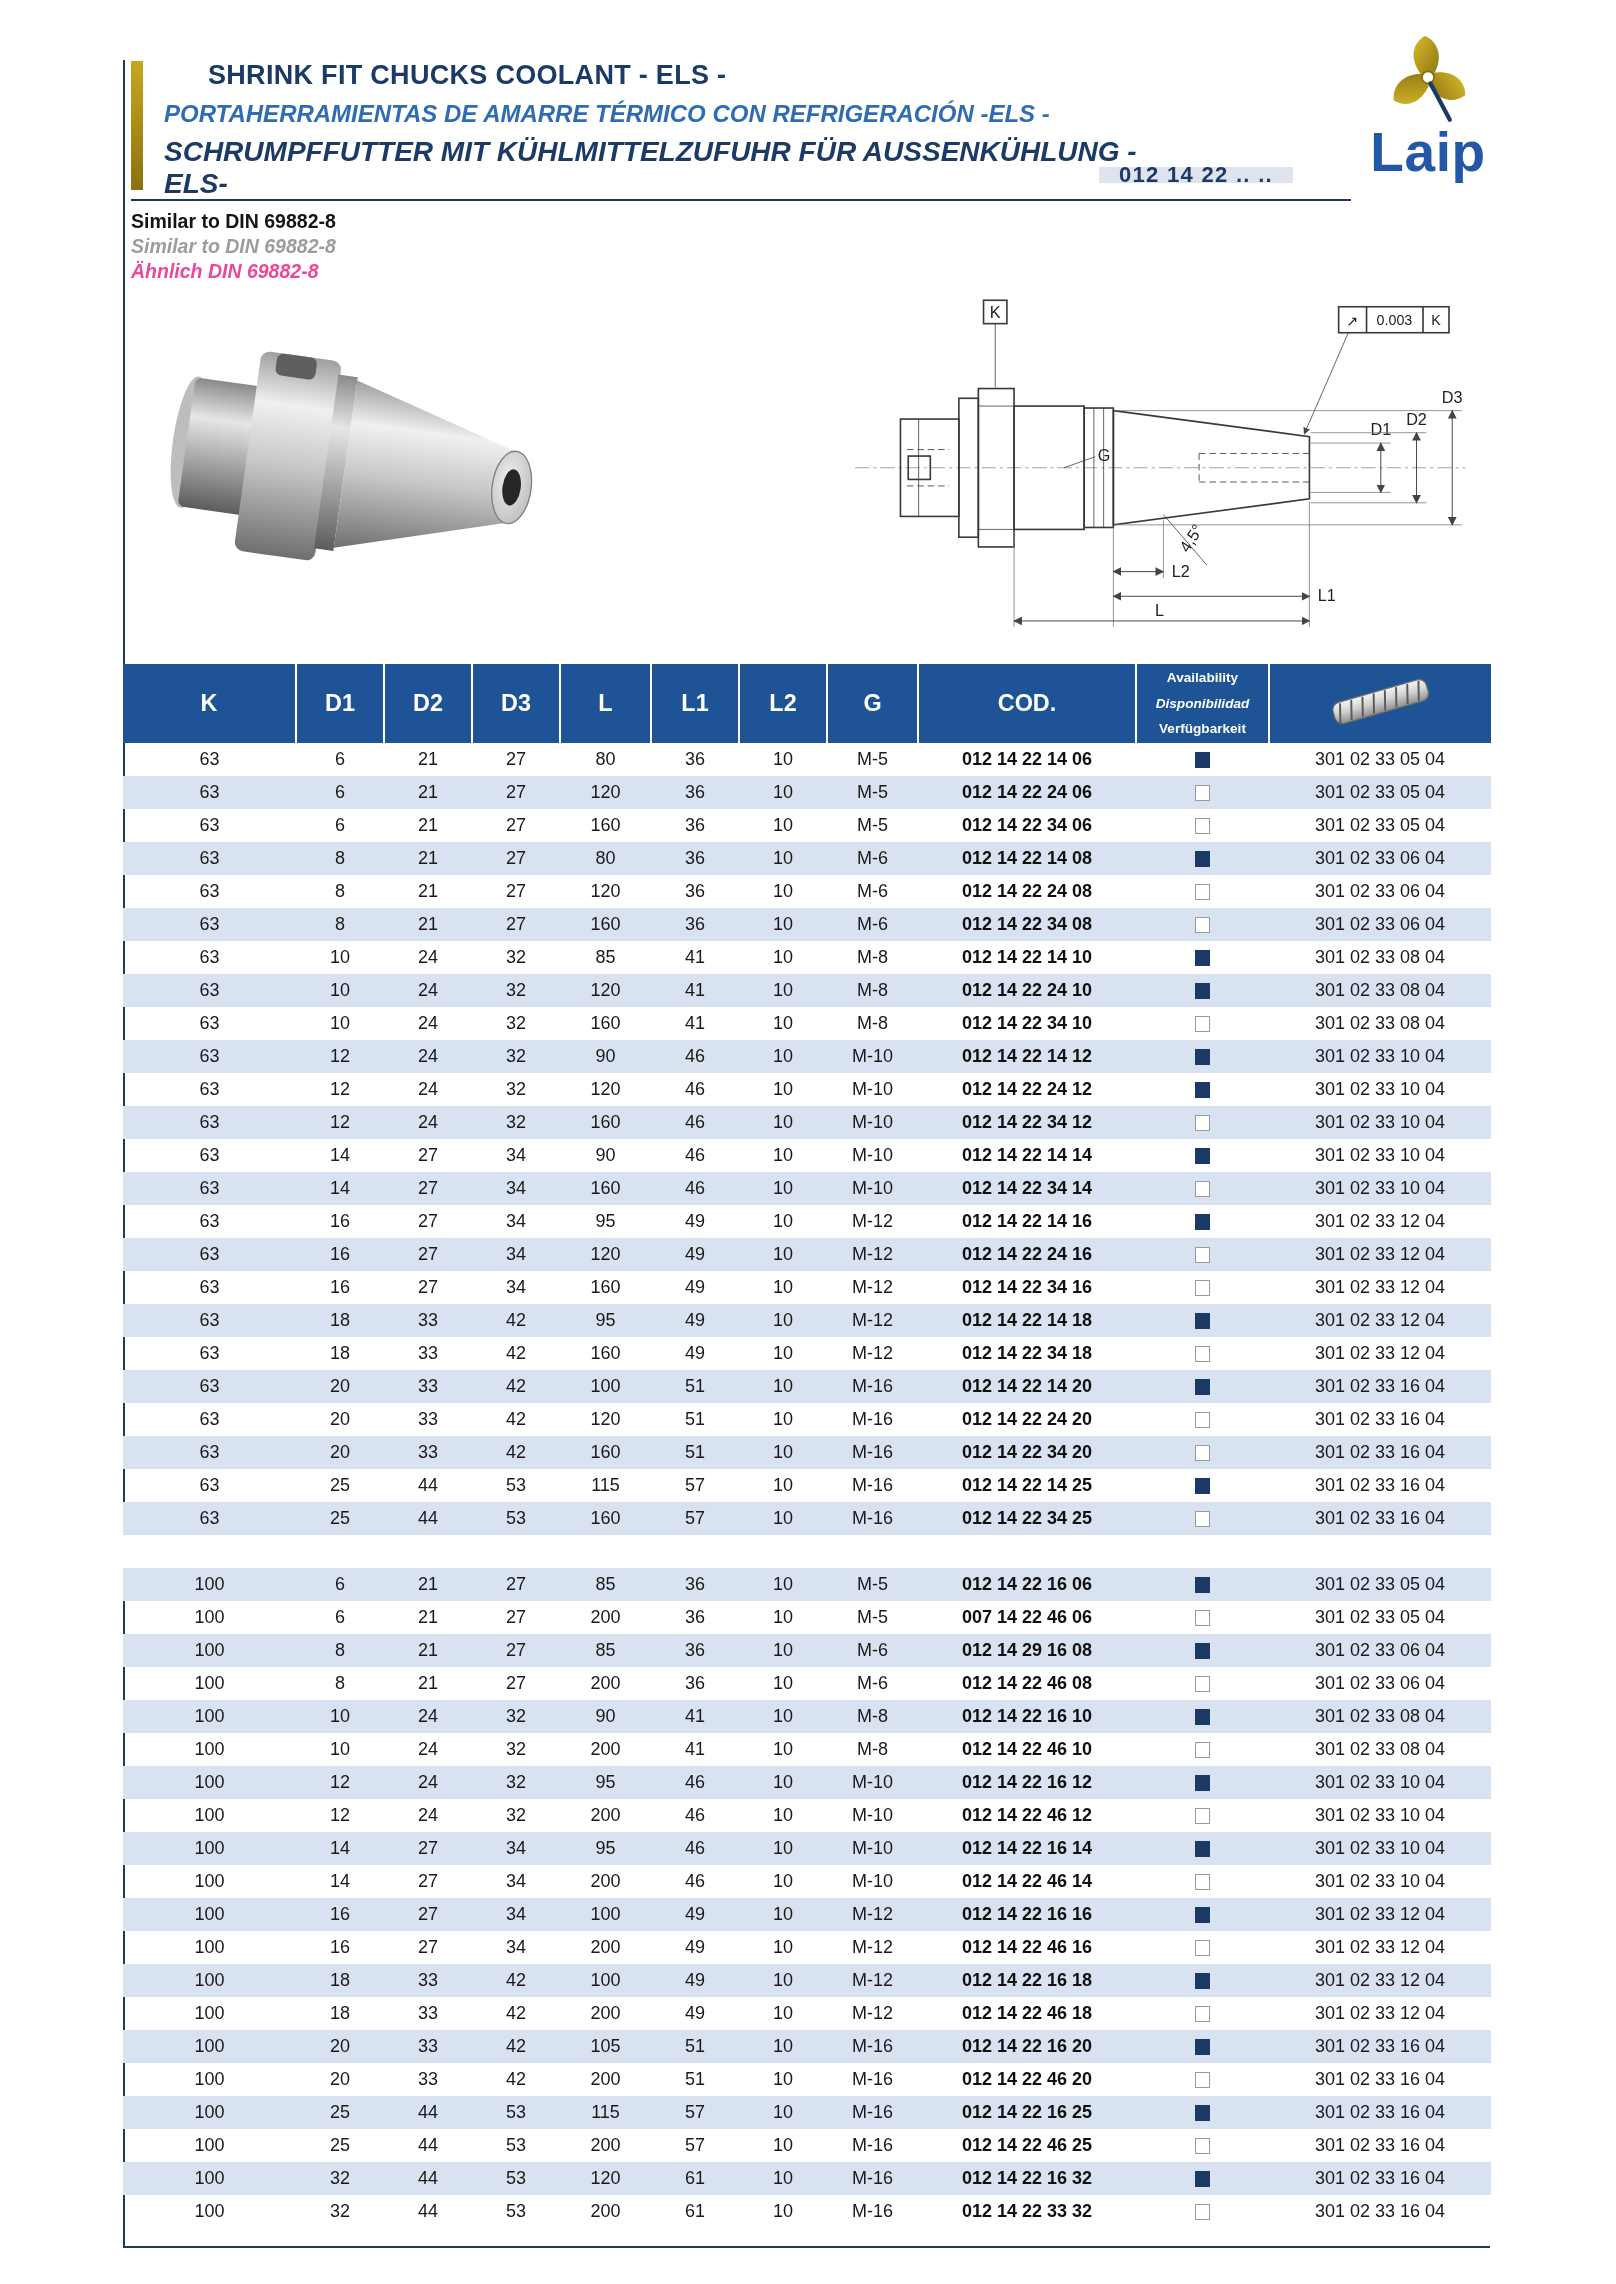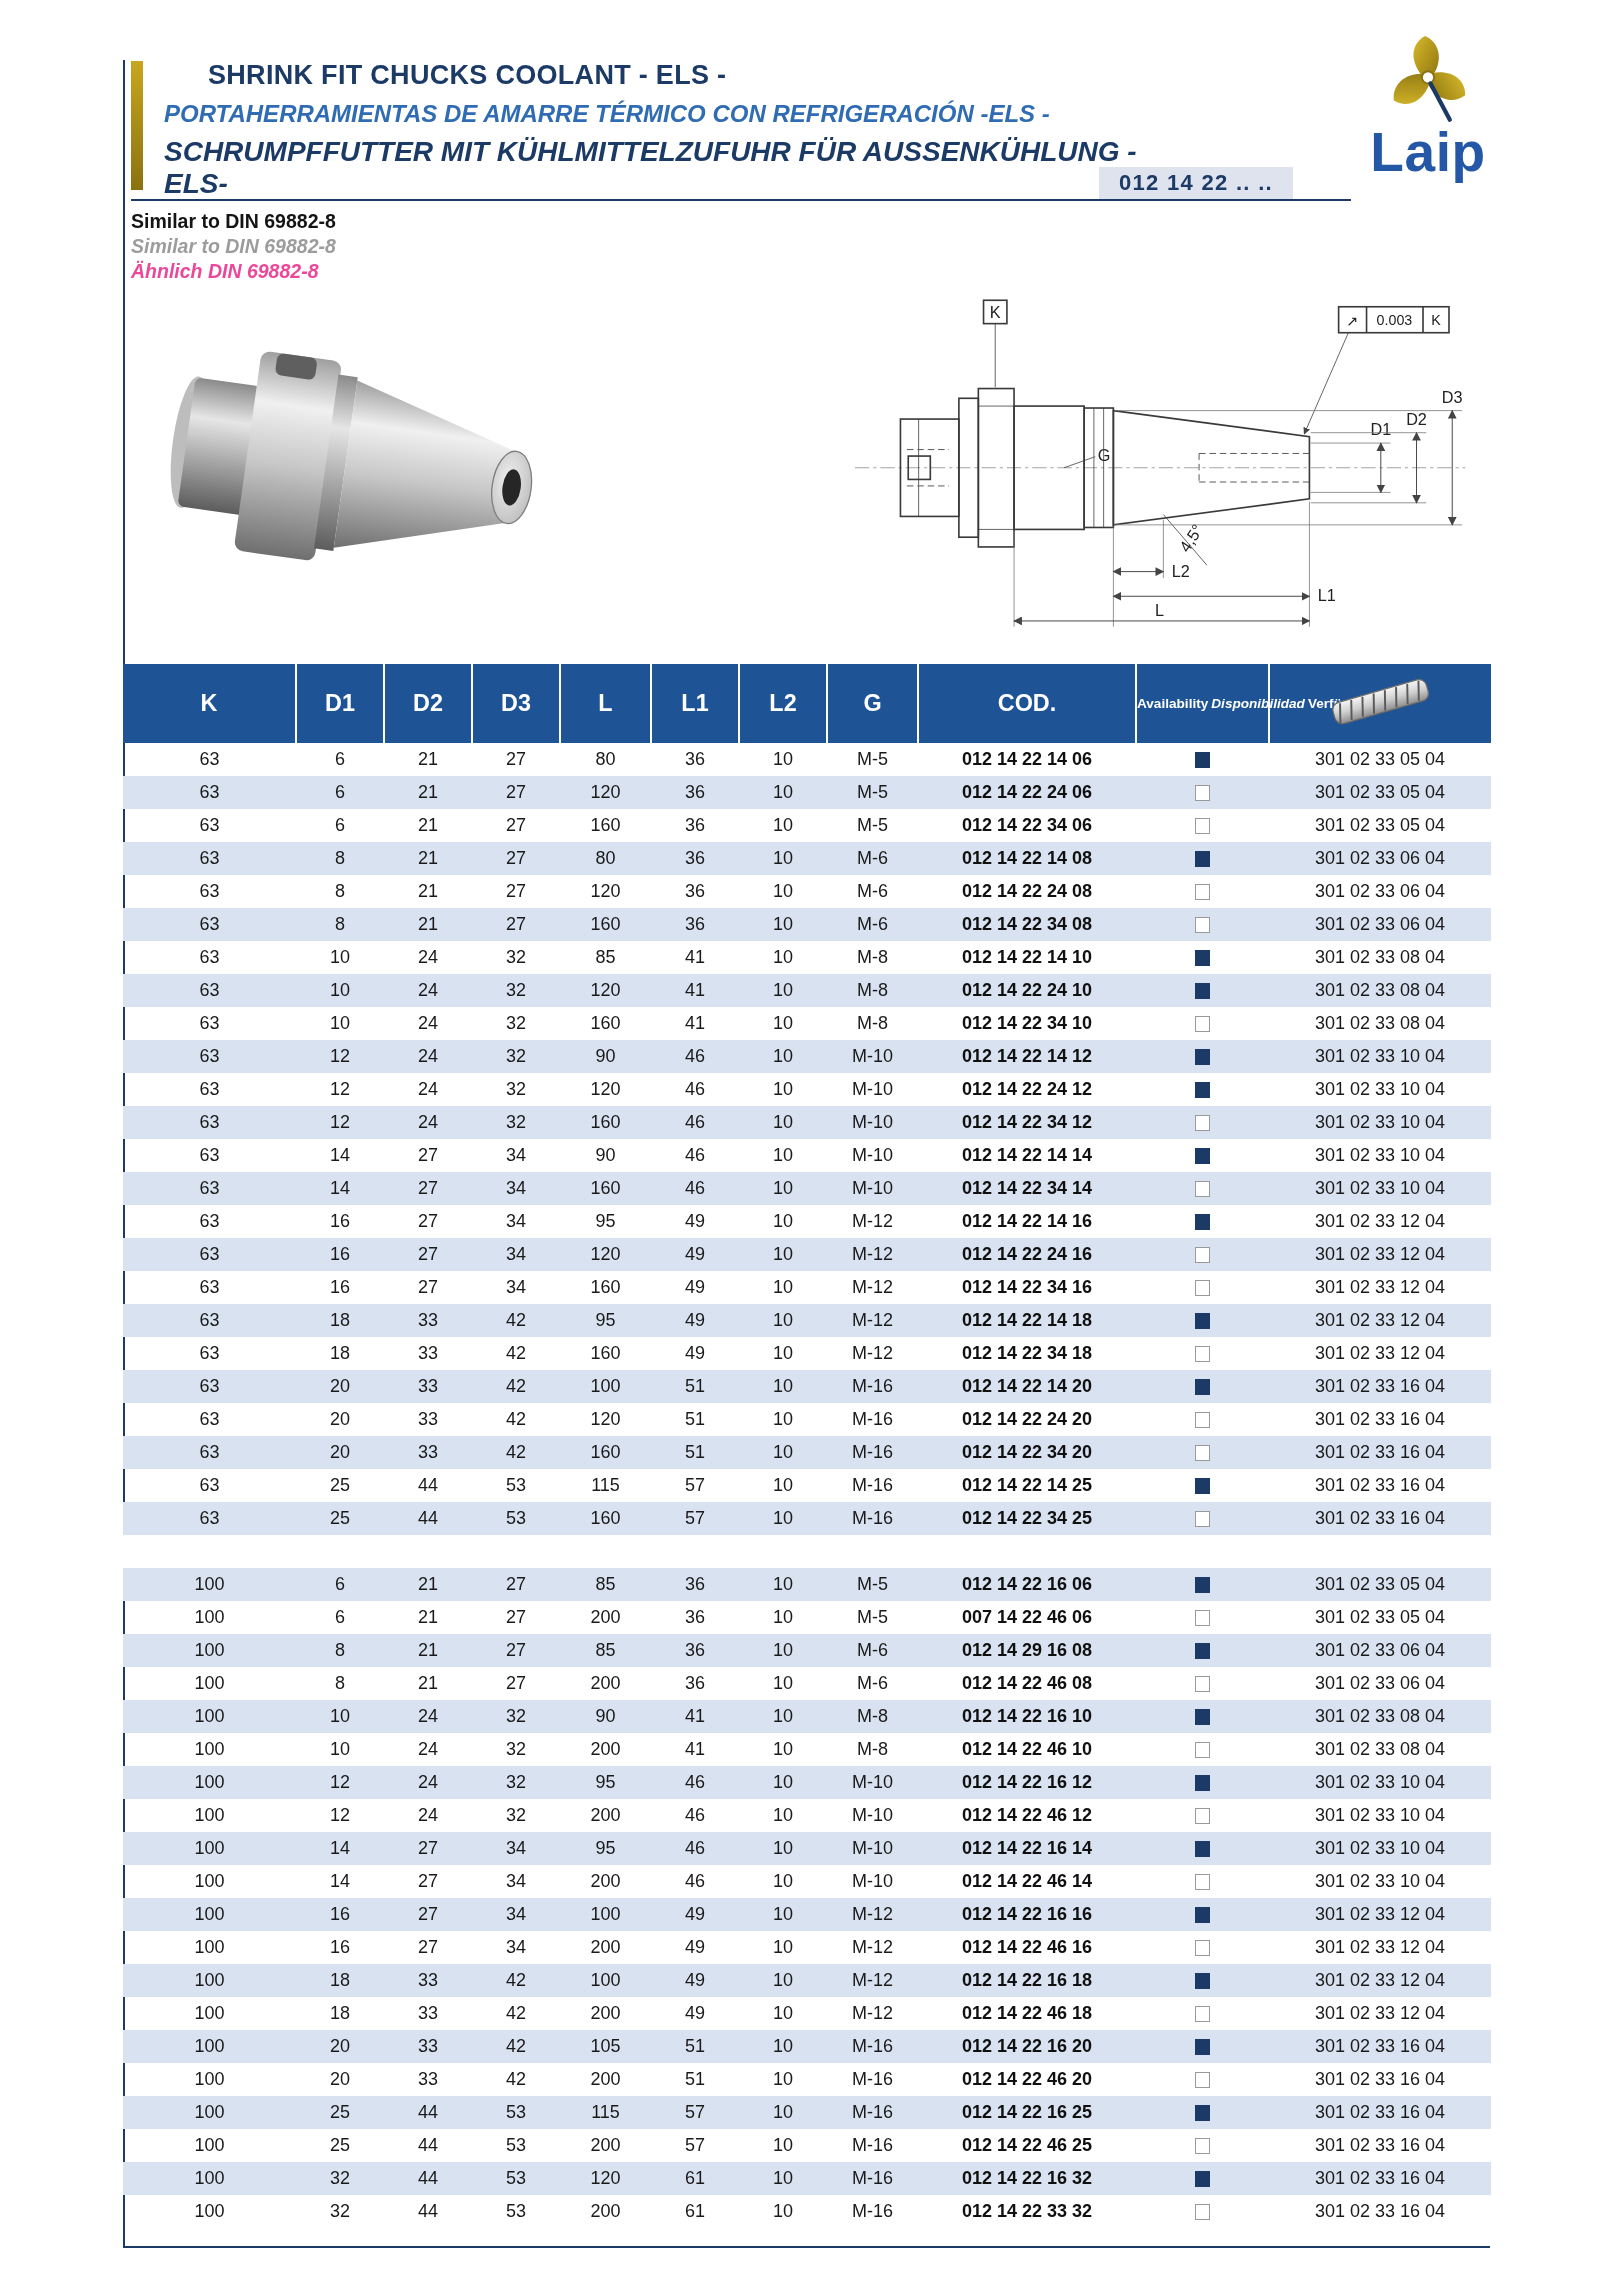--- a/index.html
+++ b/index.html
@@ -17,21 +17,21 @@
   .gold-bar    { position:absolute; left:131px; top:61px; width:12.3px; height:129px;
                  background:linear-gradient(180deg,#c9a61e,#8a7210); }
 
   
   .titles { position:absolute; left:164px; top:60px; width:975px; }
   .title-en { font-size:27px; font-weight:bold; color:var(--navy,#1c3a66); letter-spacing:0.3px; margin-bottom:9px;margin-left:44px; }
   .title-es { font-size:24px; font-weight:bold; font-style:italic; color:var(--accent-blue,#2f6cb3); margin-bottom:7.8px; }
   .title-de { font-size:28px; font-weight:bold; font-style:italic; color:var(--navy,#1c3a66); }
 
   .code-box {
-    position:absolute; left:1099px; top:167px; width:194px; height:32px;
+    position:absolute; left:1099px; top:167px; width:194px; height:16px;
     background:var(--code-box-bg,#dfe3ee); color:var(--navy,#1c3a66);
     font-size:22px; font-weight:bold; letter-spacing:1.3px;
     display:flex; align-items:center; justify-content:center;
   }
 
   
   .logo { position:absolute; left:1355px; top:30px; width:146px; text-align:center; }
   .brand { font-size:55px; font-weight:bold; color:#2458a6; line-height:55px; margin-top:-3.9px; letter-spacing:0.6px; }
 
   
@@ -59,21 +59,21 @@
                 border-collapse:collapse; table-layout:fixed; }
   .data-table th {
     background:var(--header-blue,#1e5496); color:#fff; font-weight:bold; font-size:23.4px;
     height:79px; border-right:2.6px solid #fff; text-align:center; vertical-align:middle;
   }
   .data-table th:last-child { border-right:none; }
   .data-table td { font-size:18px; color:#1a1a1a; text-align:center; height:33px; vertical-align:middle; }
   .data-table tbody tr:nth-child(even) { background:var(--stripe,#d9e2f0); }
   .data-table tbody tr.spacer-row { background:#fff !important; }
   .data-table td.cod { font-weight:bold; color:#101010; }
-  .avail-head { display:flex; gap:3px; font-size:13.6px; line-height:15.6px; align-items:center; }
+  .avail-head { display:flex; flex-direction:column; gap:10px; font-size:13.6px; line-height:15.6px; align-items:center; }
   .avail-head .it { font-style:italic; }
   .sq { display:inline-block; width:15.6px; height:15.6px; vertical-align:middle; }
   .sq.filled { background:var(--navy,#1c3a66); }
   .sq.empty  { background:#fff; border:1.3px solid #9a9a9a; }
 
   
   .page-number { position:absolute; left:123px; top:2253px; width:1367px; text-align:center;
                  font-size:19.5px; font-weight:bold; color:#222; }
 </style>
 </head>

